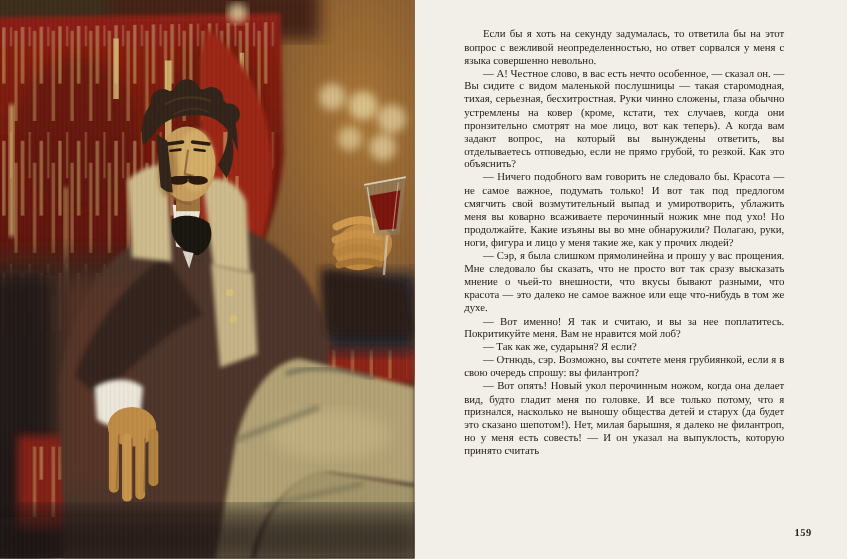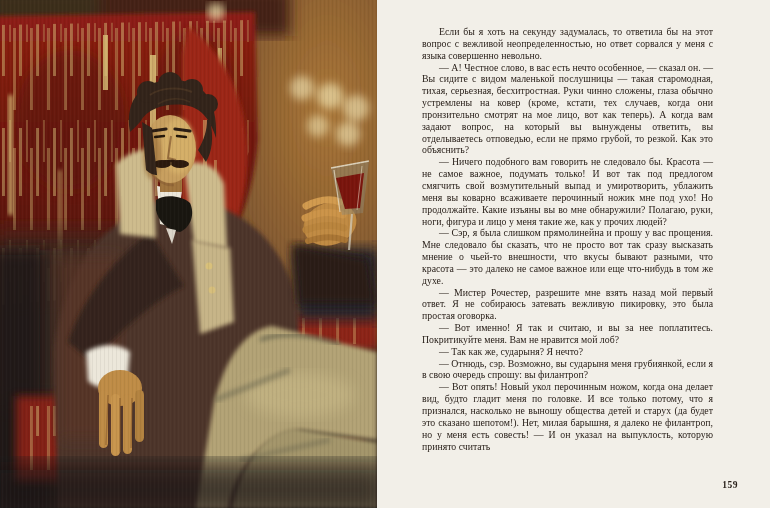--- a/index.html
+++ b/index.html
@@ -229,22 +229,21 @@
       <rect x="0" y="0" width="377" height="508" fill="url(#canvas)" opacity="0.5"></rect>
     </svg>
   </div>
 
   <div class="text-page">
     <div class="text-column" lang="ru">
         <p class="para">Если бы я хоть на секунду задумалась, то ответила бы на этот вопрос с вежливой неопределенностью, но ответ сорвался у меня с языка совершенно невольно.</p>
         <p class="para">— А! Честное слово, в вас есть нечто особенное, — сказал он. — Вы сидите с видом маленькой послушницы — такая старомодная, тихая, серьезная, бесхитростная. Руки чинно сложены, глаза обычно устремлены на ковер (кроме, кстати, тех случаев, когда они пронзительно смотрят на мое лицо, вот как теперь). А когда вам задают вопрос, на который вы вынуждены ответить, вы отделываетесь отповедью, если не прямо грубой, то резкой. Как это объяснить?</p>
         <p class="para">— Ничего подобного вам говорить не следовало бы. Красота — не самое важное, подумать только! И вот так под предлогом смягчить свой возмутительный выпад и умиротворить, ублажить меня вы коварно всаживаете перочинный ножик мне под ухо! Но продолжайте. Какие изъяны вы во мне обнаружили? Полагаю, руки, ноги, фигура и лицо у меня такие же, как у прочих людей?</p>
         <p class="para">— Сэр, я была слишком прямолинейна и прошу у вас прощения. Мне следовало бы сказать, что не просто вот так сразу высказать мнение о чьей-то внешности, что вкусы бывают разными, что красота — это далеко не самое важное или еще что-нибудь в том же духе.</p>
-        <p class="para">— Мистер Рочестер, разрешите мне взять назад мой первый ответ. Я не собираюсь затевать вежливую пикировку, это была простая оговорка.</p>
         <p class="para">— Вот именно! Я так и считаю, и вы за нее поплатитесь. Покритикуйте меня. Вам не нравится мой лоб?</p>
-        <p class="para">— Так как же, сударыня? Я нечто?</p>
-        <p class="para">— Отнюдь, сэр. Возможно, вы сударыня меня грубиянкой, если я в свою очередь спрошу: вы филантроп?</p>
+        <p class="para">— Так как же, сударыня? Я если?</p>
+        <p class="para">— Отнюдь, сэр. Возможно, вы сочтете меня грубиянкой, если я в свою очередь спрошу: вы филантроп?</p>
         <p class="para">— Вот опять! Новый укол перочинным ножом, когда она делает вид, будто гладит меня по головке. И все только потому, что я признался, насколько не выношу общества детей и старух (да будет это сказано шепотом!). Нет, милая барышня, я далеко не филантроп, но у меня есть совесть! — И он указал на выпуклость, которую принято считать</p>
       </div>
     <div class="folio">159</div>
   </div>
 
 </div>
 
 </body></html>

